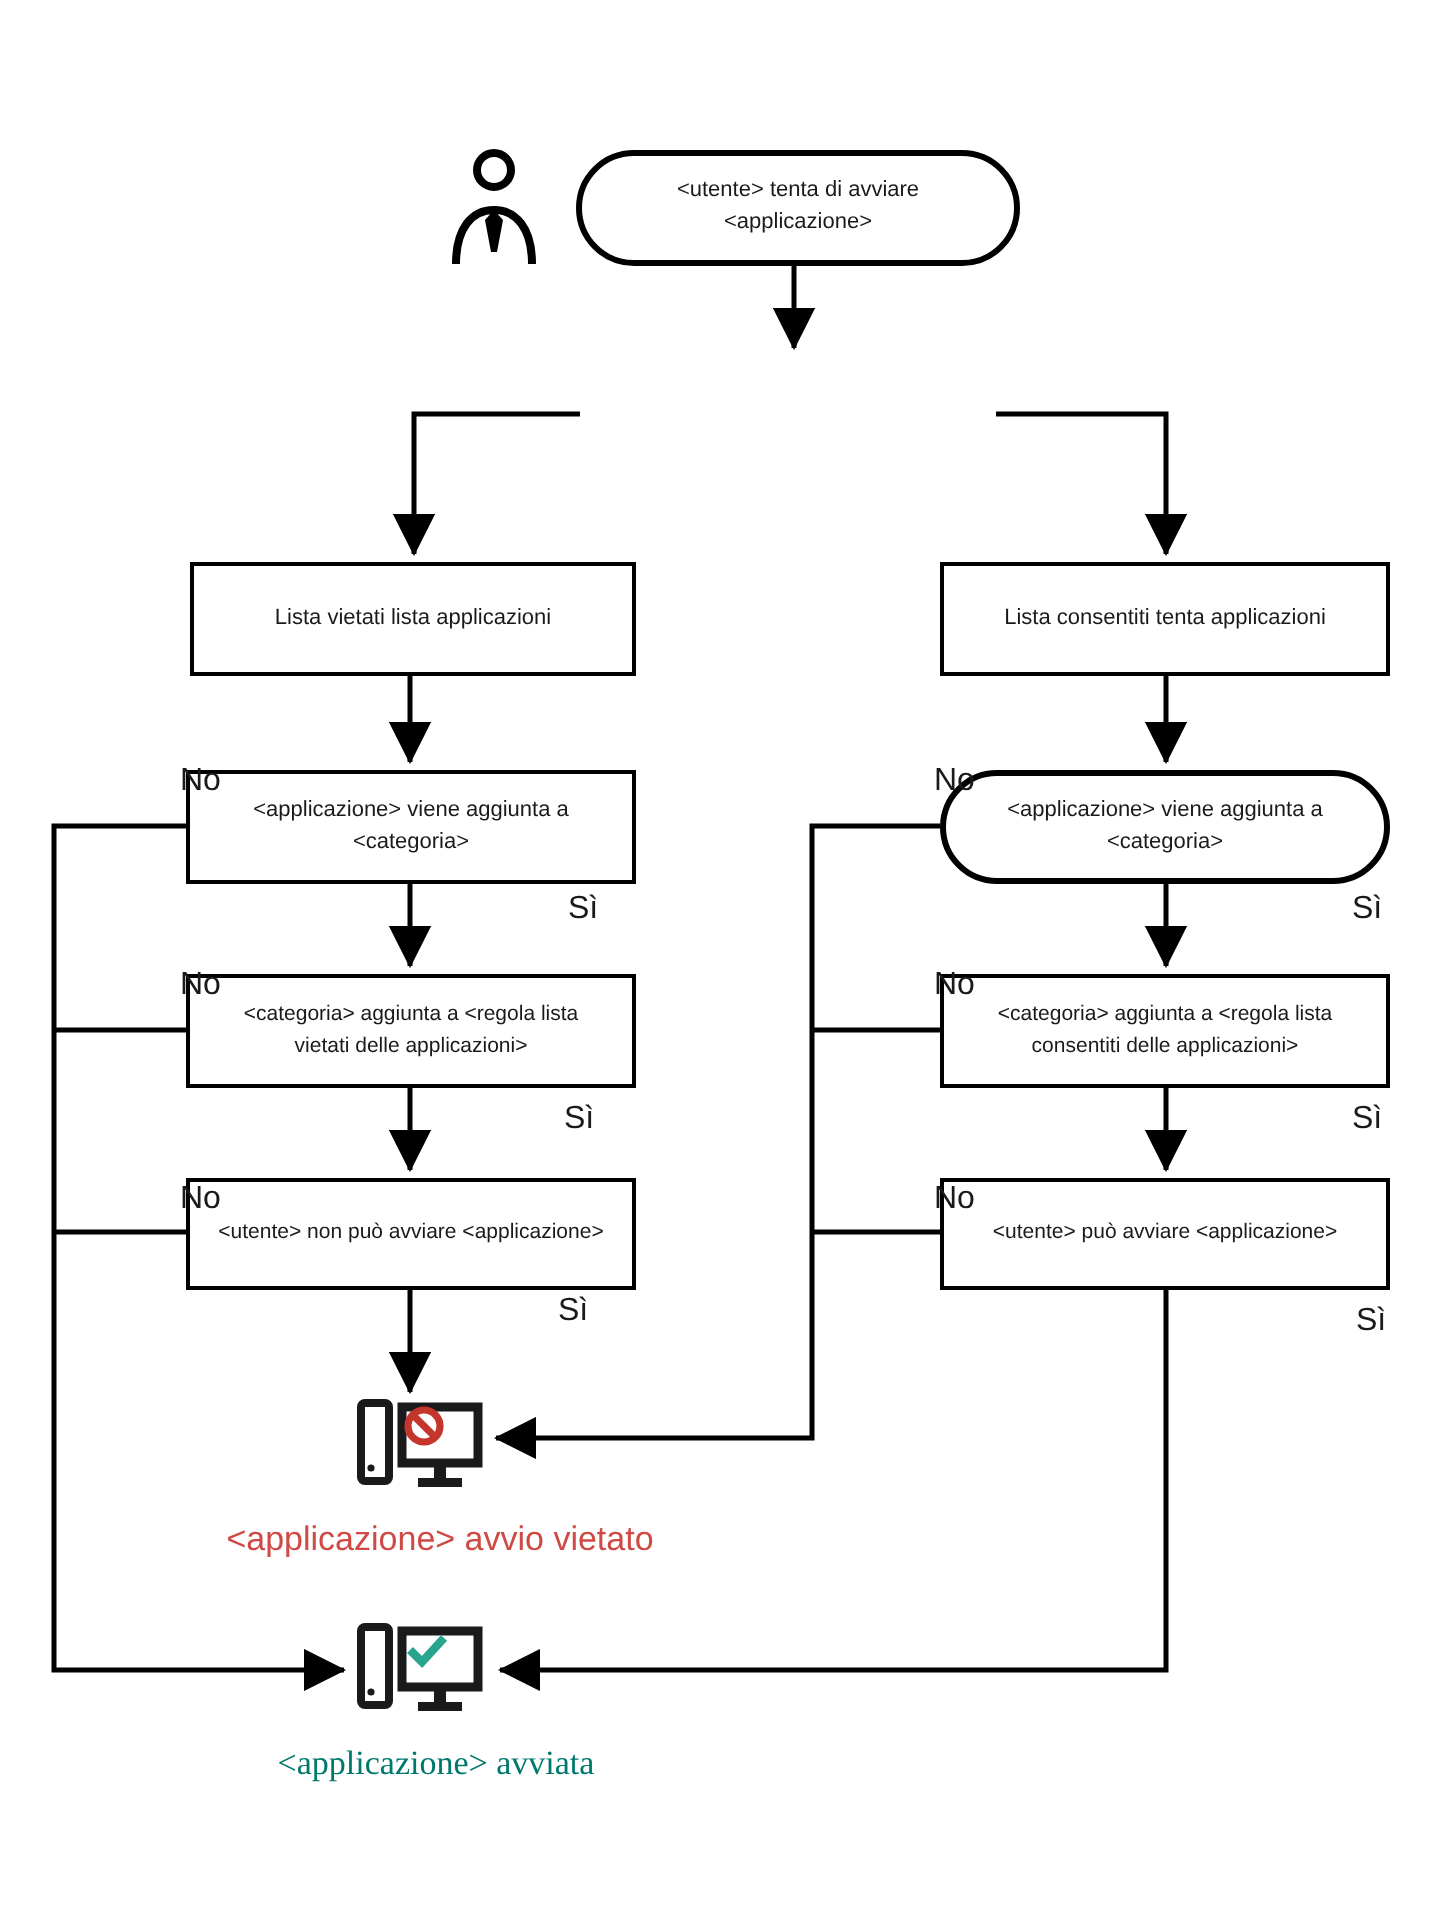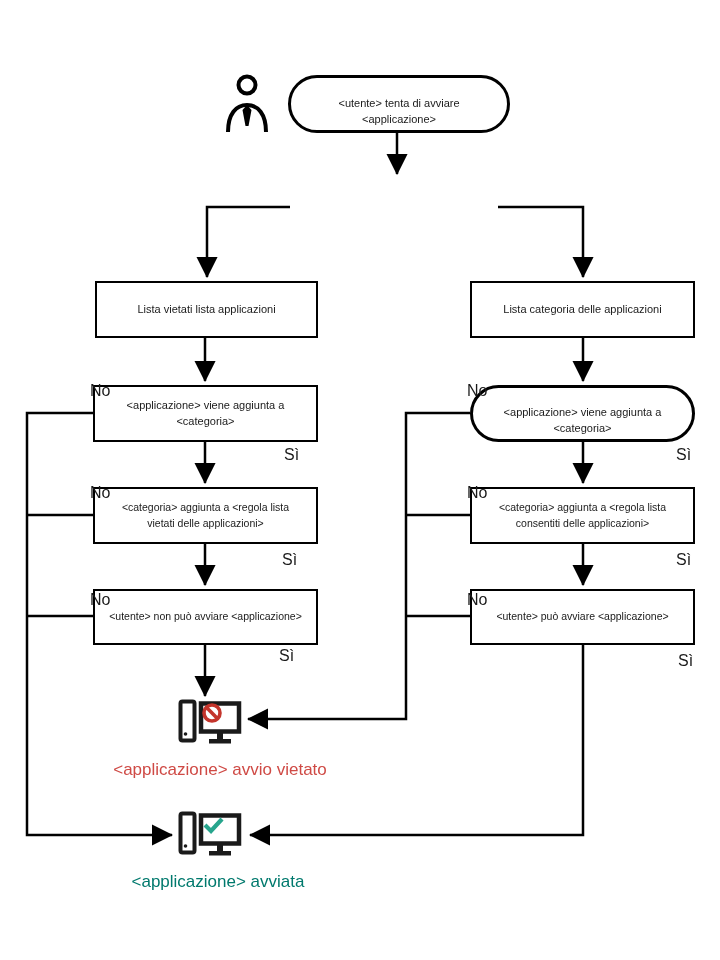--- a/index.html
+++ b/index.html
@@ -5,21 +5,21 @@
   html,body{margin:0;padding:0;background:#ffffff;}
   #canvas{
     position:relative;width:720px;height:960px;background:#ffffff;overflow:hidden;
     font-family:"Liberation Sans", sans-serif;color:#1a1a1a;
   }
   .node{
     position:absolute;background:#ffffff;border:2.5px solid #000;
     display:flex;align-items:center;justify-content:center;text-align:center;
     font-size:11px;line-height:1.45;box-sizing:border-box;padding:2px 10px;
   }
-  .stadium{border-radius:29px;border-width:3px;align-items:flex-end;}
+  .stadium{border-radius:29px;border-width:3px;}
   .ellipse{border-radius:50%;border-width:3px;}
   .rule-box{font-size:10.5px;padding:2px 20px;}
   .branch-label{
     position:absolute;font-size:16px;color:#1a1a1a;line-height:1;margin-left:40px;
   }
   .outcome-label{
     position:absolute;font-size:17px;text-align:center;line-height:1.2;
   }
   svg{display:block;}
   #connectors{position:absolute;left:0;top:0;z-index:0;}
@@ -69,21 +69,21 @@
   <div class="node stadium" style="left:288px;top:75px;width:222px;height:58px;padding:2px 28px;">
     <span>&lt;utente&gt; tenta di avviare &lt;applicazione&gt;</span>
   </div>
 
 
   <div class="node" style="left:95px;top:281px;width:223px;height:57px;">
     <span>Lista vietati lista applicazioni</span>
   </div>
 
   <div class="node" style="left:470px;top:281px;width:225px;height:57px;">
-    <span>Lista categoria delle applicazioni</span>
+    <span>Lista consentiti tenta applicazioni</span>
   </div>
 
   <div class="node" style="left:93px;top:385px;width:225px;height:57px;">
     <span>&lt;applicazione&gt; viene aggiunta a &lt;categoria&gt;</span>
   </div>
 
   <div class="node rule-box" style="left:93px;top:487px;width:225px;height:57px;">
     <span>&lt;categoria&gt; aggiunta a &lt;regola lista vietati delle applicazioni&gt;</span>
   </div>
 
@@ -137,15 +137,15 @@
     <svg width="64" height="50" viewBox="0 0 64 50">
       <rect x="2.5" y="2.5" width="14" height="39" rx="2" fill="#fff" stroke="#1a1a1a" stroke-width="4"></rect>
       <circle cx="7.5" cy="35" r="1.8" fill="#1a1a1a"></circle>
       <rect x="23" y="4.5" width="38" height="28" fill="#fff" stroke="#1a1a1a" stroke-width="4.5"></rect>
       <rect x="39" y="33" width="6" height="7" fill="#1a1a1a"></rect>
       <rect x="31" y="40" width="22" height="4.5" fill="#1a1a1a"></rect>
       <polyline points="27,14 33,20 44,8" fill="none" stroke="#27a58d" stroke-width="4.2"></polyline>
     </svg>
   </div>
 
-  <div class="outcome-label" style="left:106px;top:872px;width:224px;color:#00796d;">&lt;applicazione&gt; avviata</div>
+  <div class="outcome-label" style="left:106px;top:872px;width:224px;color:#00796d;font-family:Liberation Serif, serif;">&lt;applicazione&gt; avviata</div>
 
 </div>
 
 </body></html>

